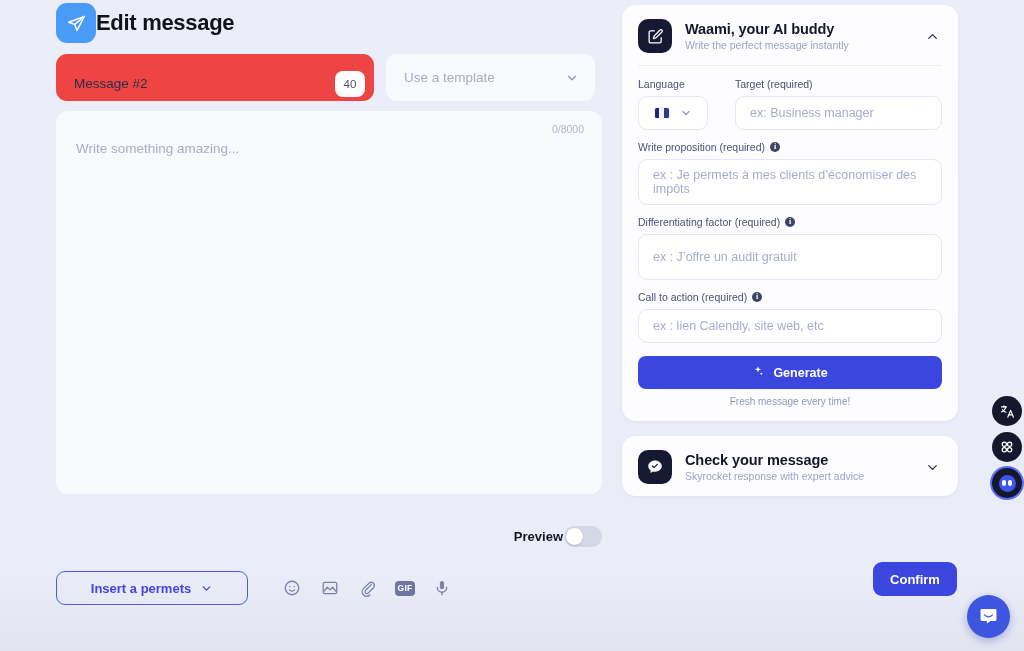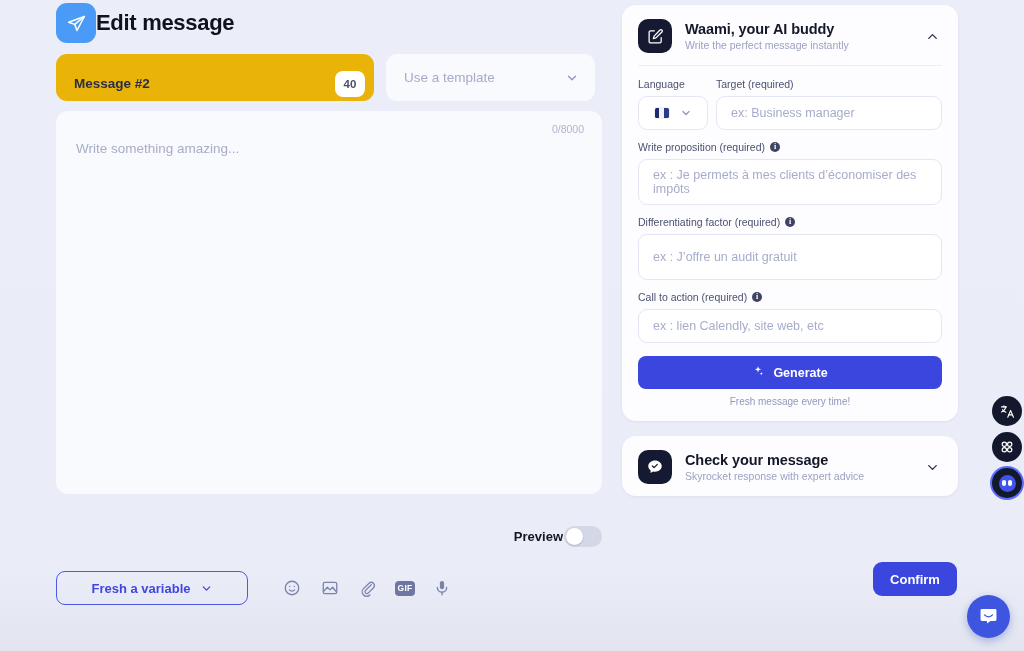--- a/index.html
+++ b/index.html
@@ -32,26 +32,25 @@
   .page-title {
     font-size: 22px; font-weight: bold; color: #11131c;
     letter-spacing: -0.3px;
   }
 
   .row-fields {
     display: flex; gap: 12px; margin-top: 8px;
   }
   .msg-name-card {
     width: 318px; height: 47px;
-    background: #eab308;
+    background: #ef4444;
     border-radius: 11px;
     display: flex; align-items: center;
     padding: 12px 9px 0 18px;
     justify-content: space-between;
-    font-weight: bold;
   }
   .msg-name-text { font-size: 13.5px; color: #2a2f45; }
   .msg-count-badge {
     background: #ffffff; border-radius: 8px;
     min-width: 30px; height: 26px;
     display: flex; align-items: center; justify-content: center;
     font-size: 11.5px; color: #4b5068; padding: 0 7px;
   }
   .template-card {
     width: 209px; height: 47px;
@@ -171,21 +170,21 @@
   .fld-label {
     font-size: 10.5px; color: #4b5170; margin-bottom: 6px;
     display: flex; align-items: center; gap: 5px;
   }
   .info-dot {
     width: 10px; height: 10px; border-radius: 50%;
     background: #3e4463; color: #fff;
     font-size: 8px; font-weight: bold; line-height: 10px;
     text-align: center; font-family: "Liberation Serif", serif;
   }
-  .lang-target-row { display: flex; gap: 8px; }
+  .lang-target-row { display: flex; gap: 27px; }
   .lang-col { width: 70px; }
   .target-col { flex: 1; }
   .lang-select {
     height: 34px; width: 70px;
     border: 1px solid #e4e7f3; border-radius: 9px;
     background: #fff;
     display: flex; align-items: center; justify-content: center; gap: 11px;
     cursor: pointer;
   }
   .flag-fr {
@@ -302,21 +301,21 @@
 
   <div class="preview-row">
     <span class="preview-label">Preview</span>
     <div class="toggle">
       <div class="knob"></div>
     </div>
   </div>
 
   <div class="bottom-bar">
     <div class="insert-var-btn">
-      <span class="insert-var-label">Fresh a variable</span>
+      <span class="insert-var-label">Insert a permets</span>
       <span class="chev" style="color:#4146e0">
         <svg width="13" height="13" viewBox="0 0 24 24" fill="none" stroke="currentColor" stroke-width="2.4" stroke-linecap="round" stroke-linejoin="round">
             <path d="M6 9l6 6 6-6"></path>
           </svg>
       </span>
     </div>
 
     <div class="icon-tools">
       <span class="tool-icon">
         <svg width="18" height="18" viewBox="0 0 24 24" fill="none" stroke="currentColor" stroke-width="1.7">

